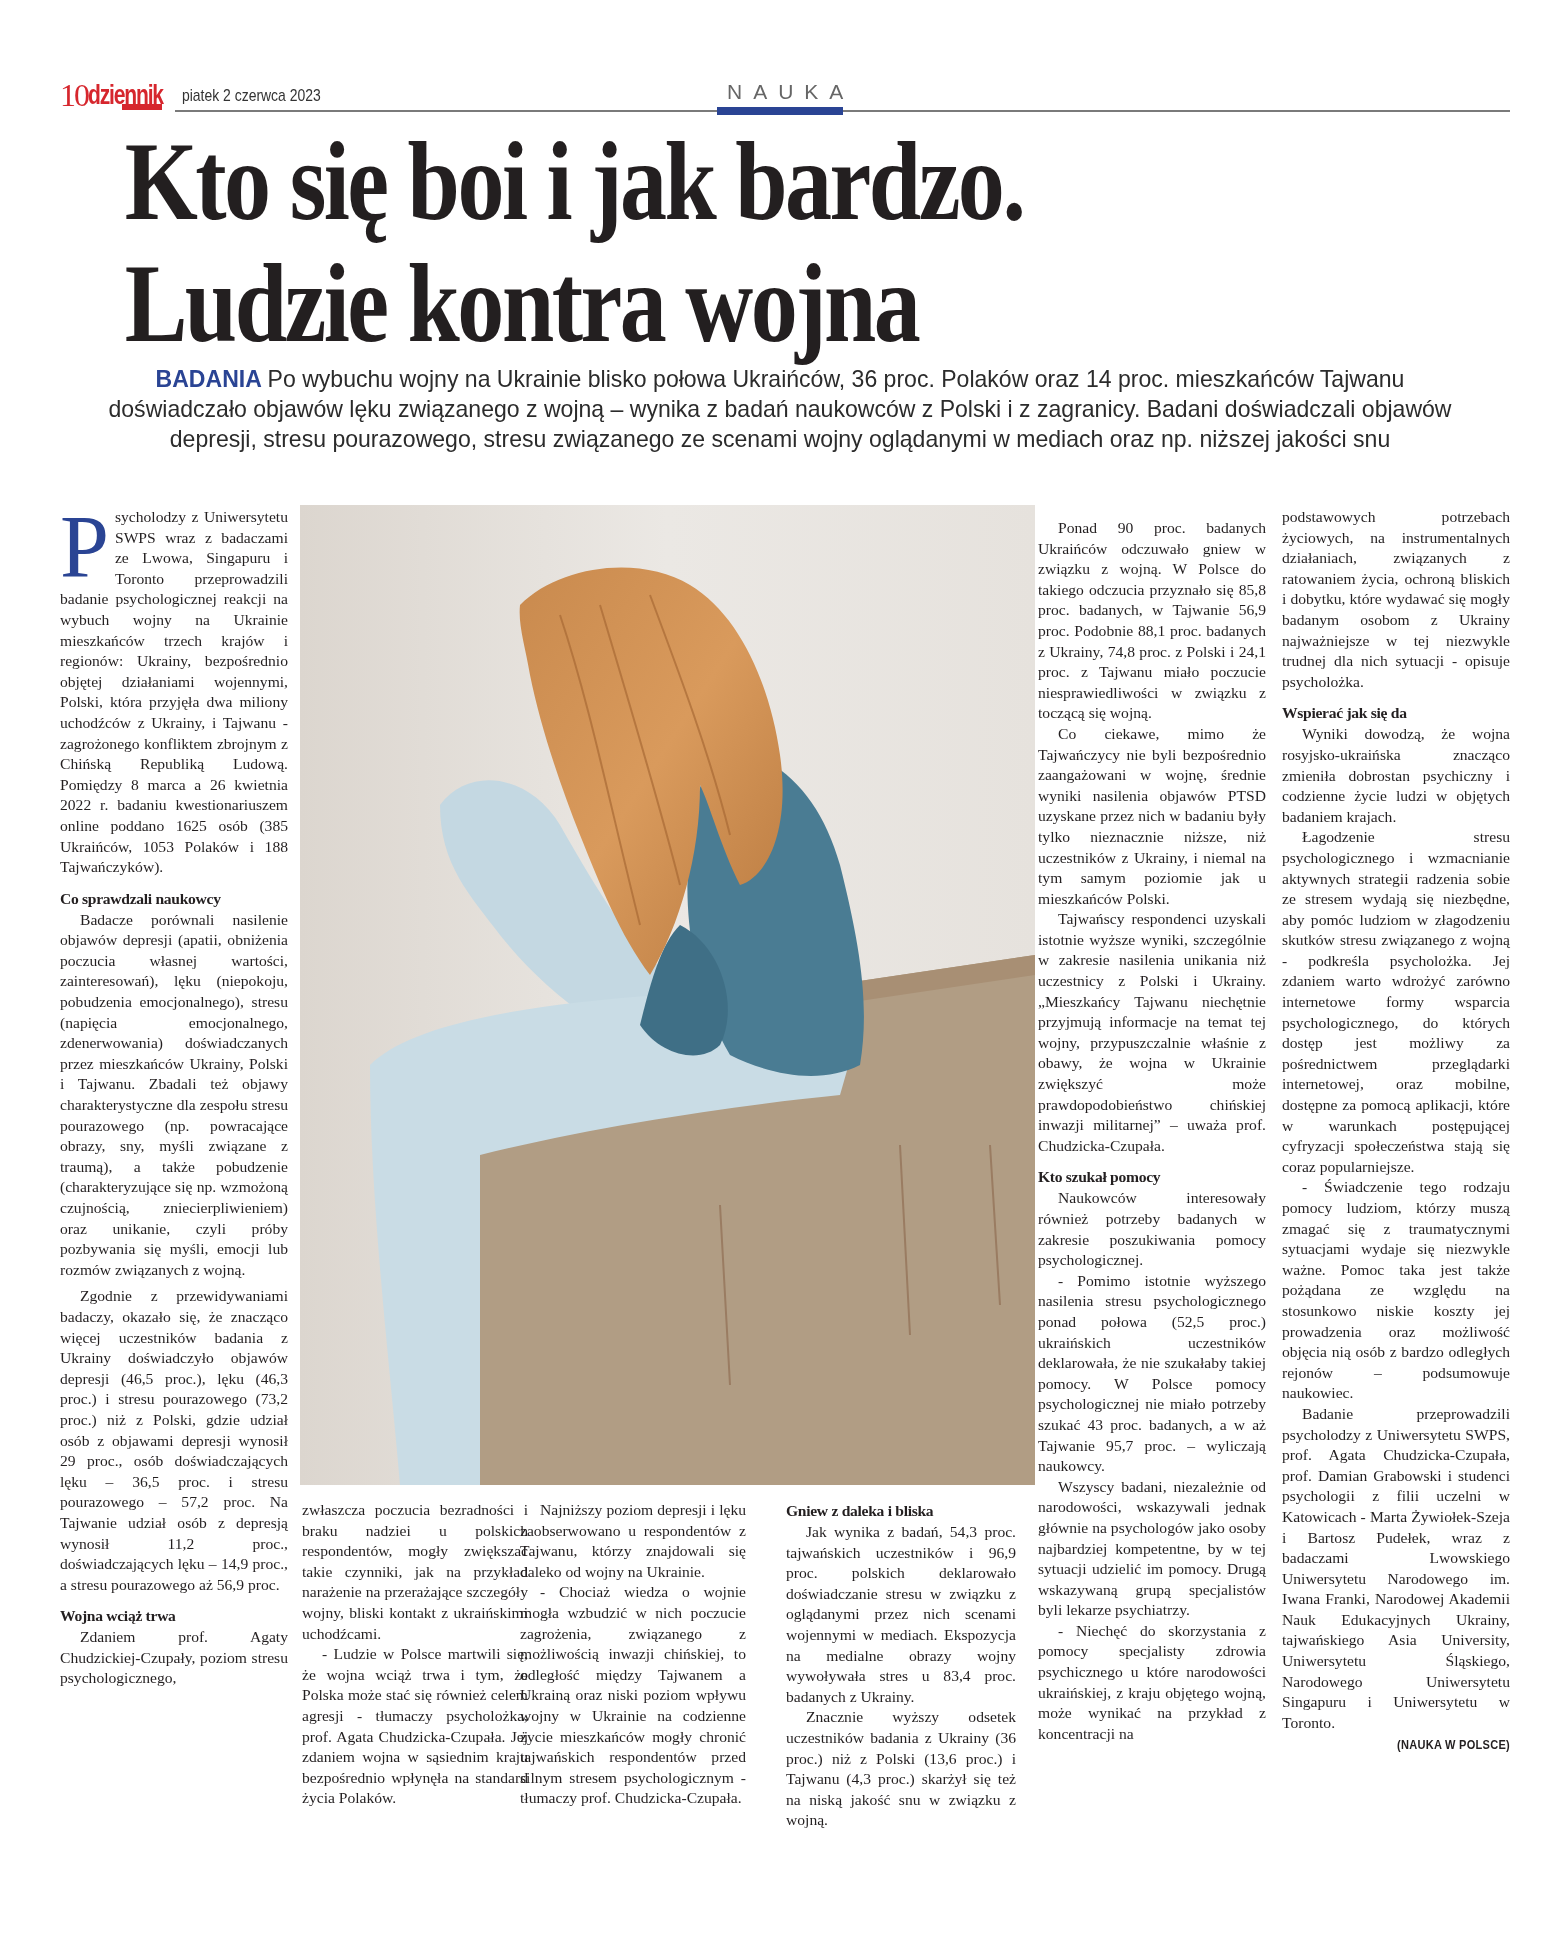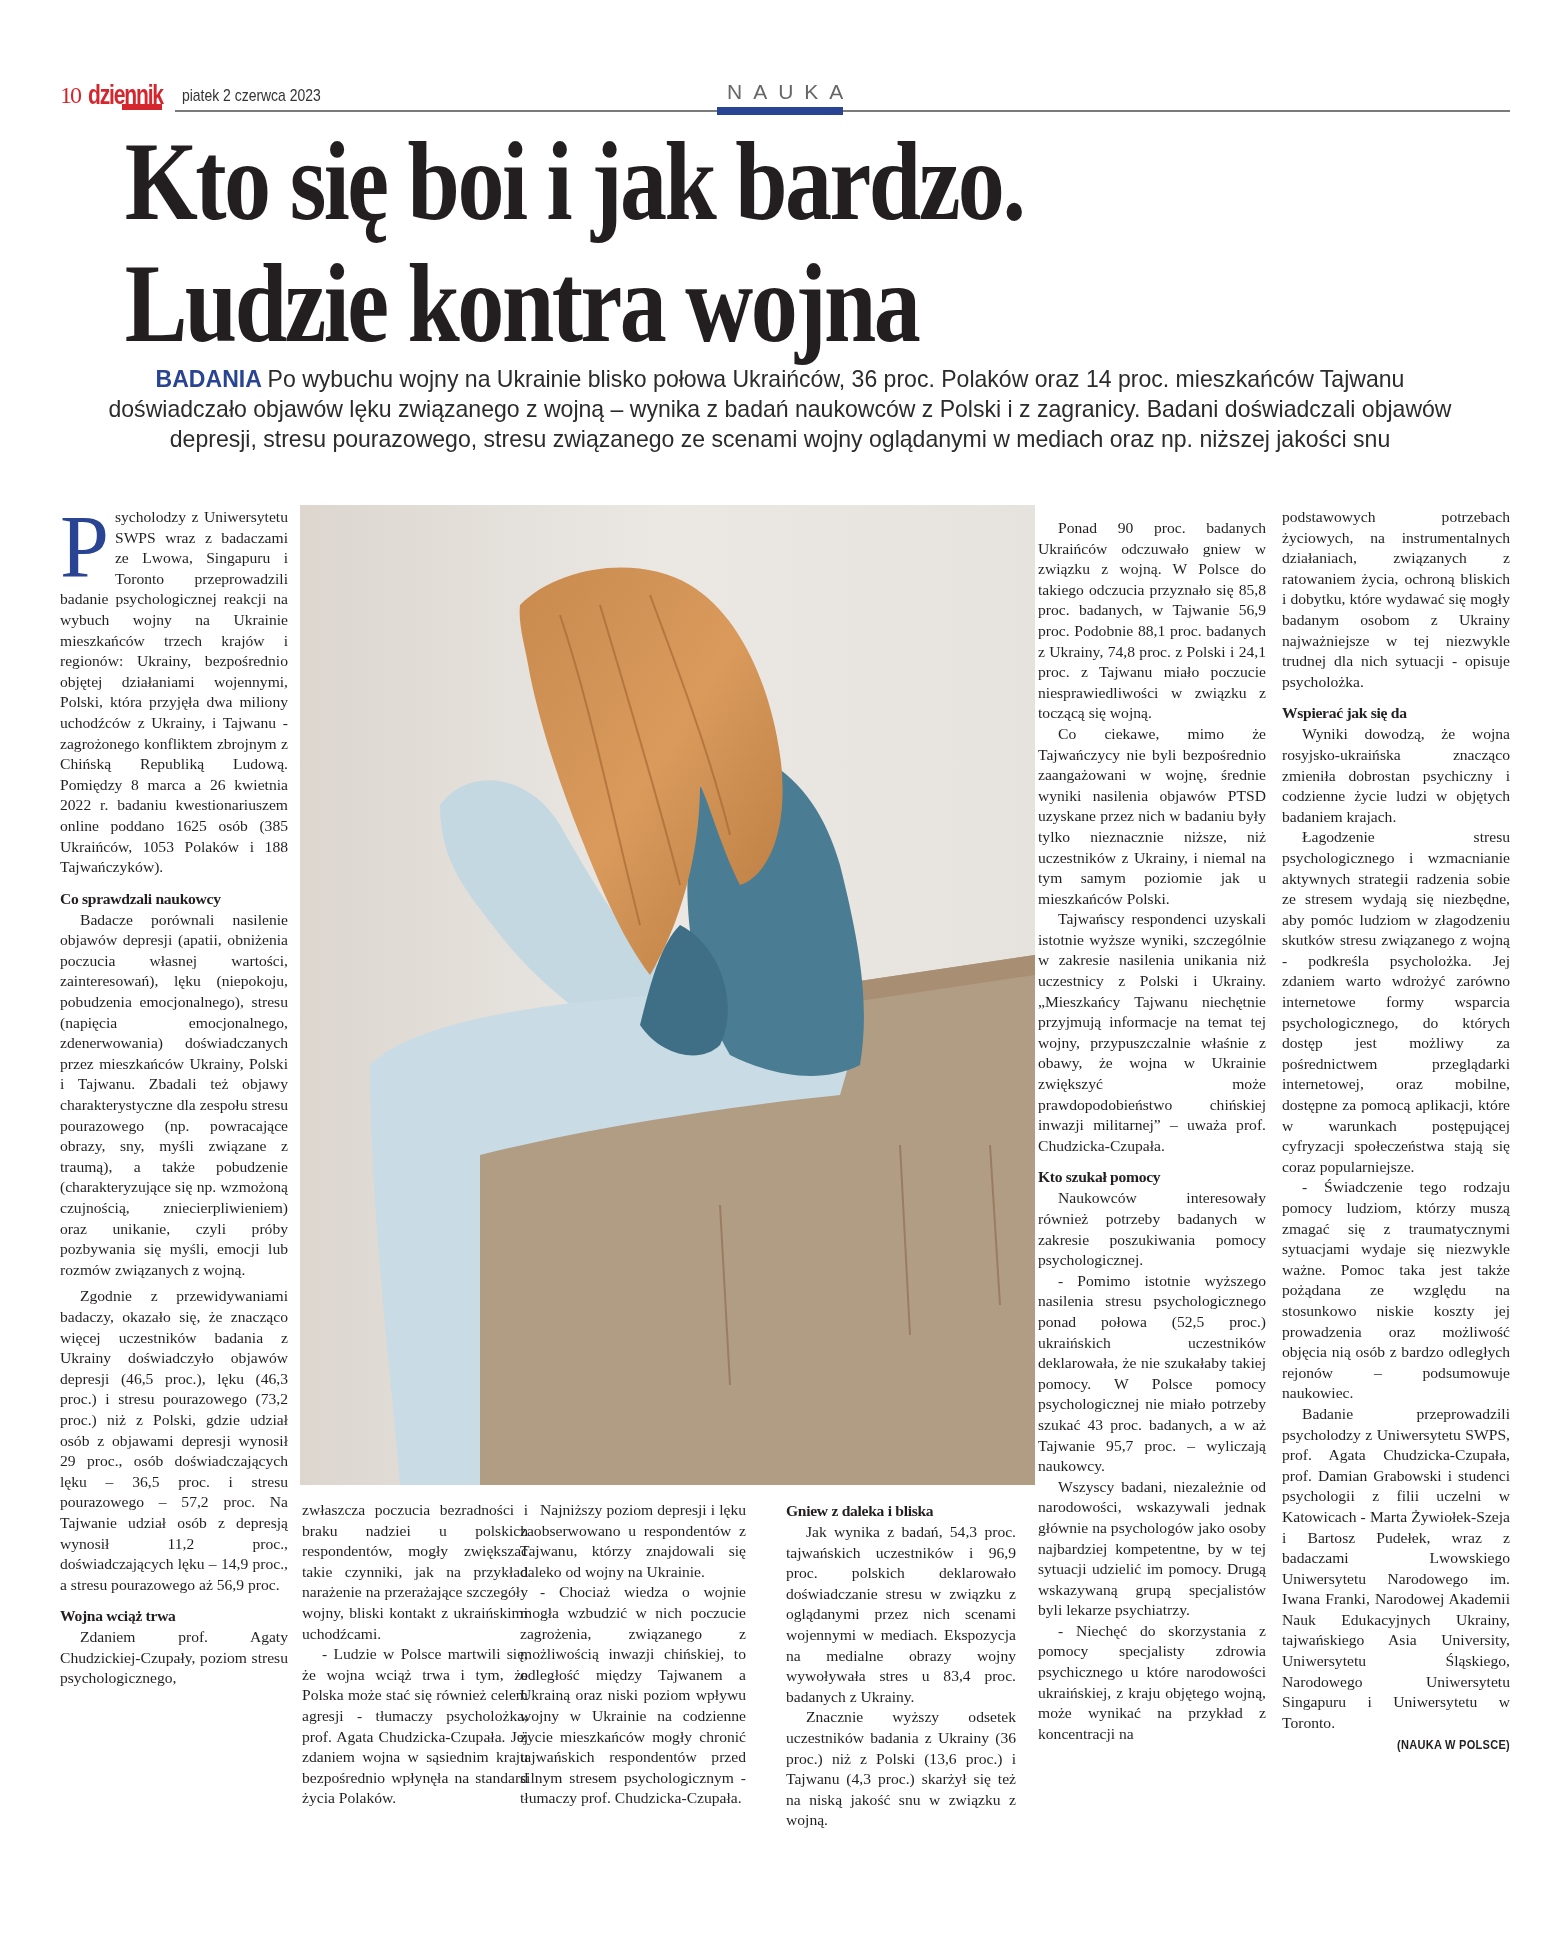--- a/index.html
+++ b/index.html
@@ -2,21 +2,21 @@
 <html><head>
 <meta charset="utf-8">
 <style>
   * { box-sizing: border-box; margin: 0; padding: 0; }
   html, body { width: 1558px; height: 1947px; background: #ffffff; overflow: hidden; }
   body { position: relative; color: #231f20; font-family: "Liberation Serif", serif; }
 
   
   .header { position: absolute; left: 60px; top: 80px; width: 1450px; height: 34px; }
   .header .rule { position: absolute; left: 115px; right: 0; top: 30px; height: 2px; background: #7a7a7a; }
-  .page-no { position: absolute; left: 0; top: 0; font-family: "Liberation Serif", serif; font-size: 24px; color: #d6262d; line-height: 30px; letter-spacing: -2px; }
+  .page-no { position: absolute; left: 0; top: 0; font-family: "Liberation Serif", serif; font-size: 32px; color: #d6262d; line-height: 30px; letter-spacing: -2px; }
   .logo { position: absolute; left: 28px; top: 0; font-family: "Liberation Sans", sans-serif; font-weight: 700; font-size: 27px; color: #d6262d; line-height: 30px; letter-spacing: -1.5px; transform: scaleX(0.78); transform-origin: left; }
   .logo-sub { position: absolute; left: 62px; top: 24px; width: 40px; height: 6px; background: #d6262d; }
   .date { position: absolute; left: 122px; top: 6px; font-family: "Liberation Sans", sans-serif; font-size: 17px; color: #333; transform: scaleX(0.82); transform-origin: left; white-space: nowrap; }
   .section { position: absolute; left: 657px; top: 0; width: 130px; text-align: right; font-family: "Liberation Sans", sans-serif; font-size: 21px; letter-spacing: 11px; color: #666; padding-left: 10px; line-height: 24px; }
   .section-bar { position: absolute; left: 657px; top: 27px; width: 126px; height: 8px; background: #2a4494; }
 
   
   .headline { position: absolute; left: 0; top: 120px; width: 1558px; text-align: left; font-family: "Liberation Serif", serif; font-weight: 700; color: #231f20; }
   .headline .line { display: block; font-size: 112px; line-height: 122px; letter-spacing: -3px; transform: scaleX(0.84); }
 

